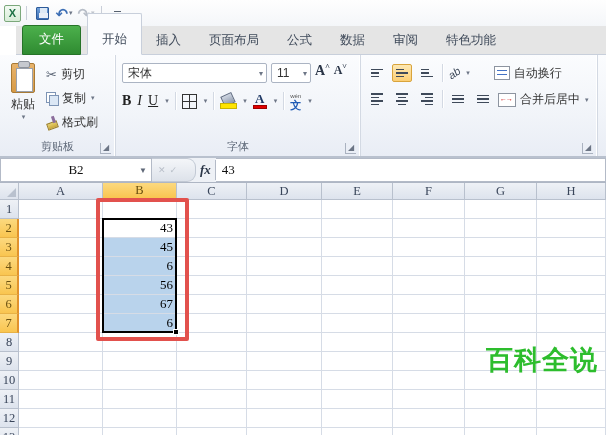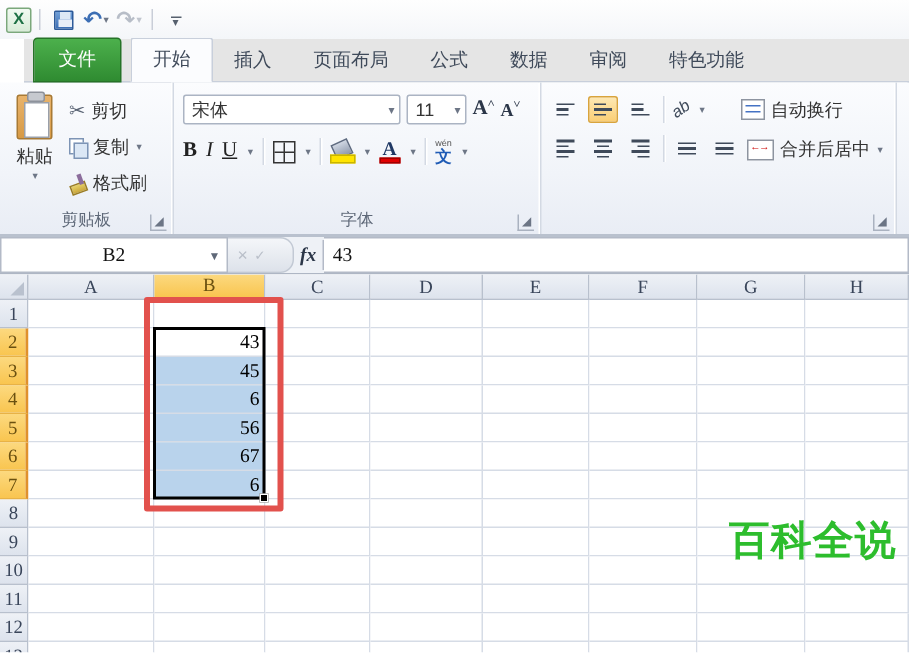--- a/index.html
+++ b/index.html
@@ -21,21 +21,21 @@
   .glyph-undo { color:#3c6eb4; font-size:15px; font-weight:bold; line-height:1; }
   .glyph-redo { color:#b7bdc7; font-size:15px; font-weight:bold; line-height:1; }
   .mini-drop { font-size:7px; color:#6d7686; margin-left:1px; }
   .mini-drop.dis { color:#c0c5cd; }
   .qa-more { display:flex; flex-direction:column; align-items:center; line-height:3px; color:#56606e; font-size:8px; }
   .qa-more .bar { width:7px; height:1px; background:#56606e; margin-bottom:1px; }
 
   
   .tabrow { height:29px; background:#e5e5e5; display:flex; align-items:flex-end; padding-left:6px; position:relative;margin-left:16px; }
   .tabrow::after { content:""; position:absolute; left:0; right:0; bottom:0; height:1px; background:#c8cfdb; }
-  .tab { padding:5px 14px 6px; font-size:12.5px; color:#3f4a5a; position:relative; z-index:1; cursor:default; }
+  .tab { padding:17px 14px 6px; font-size:12.5px; color:#3f4a5a; position:relative; z-index:1; cursor:default; }
   .tab.file { background:linear-gradient(#4cb04c,#2f8b31); color:#fff; border-radius:3px 3px 0 0; border:1px solid #267328; padding:5px 16px 6px; margin-right:6px; }
   .tab.active { background:#fbfcfe; border:1px solid #c8cfdb; border-bottom:1px solid #fbfcfe; border-radius:2px 2px 0 0; z-index:2; }
 
   
   .ribbon { height:103px; background:linear-gradient(#fbfcfe 0%,#f1f4f9 60%,#e9edf5 100%); display:flex; border-bottom:2px solid #b9c1ce; }
   .rgroup { position:relative; height:100%; padding-top:6px; }
   .rgroup + .rgroup { border-left:1px solid #d3d9e3; box-shadow:-1px 0 0 #fff; }
   .rgroup-label { position:absolute; bottom:2px; left:0; right:0; text-align:center; font-size:11px; color:#5e6878; }
   .launcher { position:absolute; bottom:2px; right:4px; width:11px; height:11px; border:1px solid #aab2c0; border-top:none; border-right:none; color:#6c7585; font-size:8px; line-height:9px; text-align:center; cursor:default; }
   .g-clip { width:115px; }
@@ -54,21 +54,21 @@
   .sbtn { display:flex; align-items:center; gap:4px; font-size:12px; color:#333; height:20px; cursor:default; }
   .ic-cut { color:#5a6474; font-size:13px; }
   .ic-copy { width:12px; height:12px; position:relative; }
   .ic-copy::before,.ic-copy::after { content:""; position:absolute; width:8px; height:9px; background:#fff; border:1px solid #7d94b5; }
   .ic-copy::before { left:0; top:0; } .ic-copy::after { left:3px; top:3px; background:#dbe7f5; }
   .ic-brush { width:12px; height:12px; position:relative; }
   .ic-brush::before { content:""; position:absolute; left:1px; top:6px; width:9px; height:5px; background:linear-gradient(#e8d36b,#c9a53a); border:1px solid #9a7d25; transform:rotate(-20deg); }
   .ic-brush::after { content:""; position:absolute; left:6px; top:0px; width:3px; height:7px; background:#8b6d9c; transform:rotate(-20deg); }
 
   
-  .font-row1 { display:flex; align-items:center; gap:4px; padding:2px 6px 0; }
+  .font-row1 { display:flex; gap:4px; padding:2px 6px 0; }
   .combo { background:#fff; border:1px solid #abb4c3; border-radius:2px; height:20px; display:flex; align-items:center; justify-content:space-between; padding:0 3px 0 5px; font-size:12px; }
   .combo .arr { font-size:8px; color:#6d7686; }
   .combo.fname { width:145px; }
   .combo.fsize { width:40px; }
   .font-az { font-family:"Liberation Serif", serif; font-weight:bold; font-size:14px; color:#2b3648; display:flex; align-items:flex-start; cursor:default; }
   .font-az sup { font-size:8px; line-height:8px; }
   .font-row2 { display:flex; align-items:center; gap:6px; padding:9px 6px 0; }
   .fmt { font-family:"Liberation Serif", serif; font-size:14px; color:#222; cursor:default; }
   .fmt.b{font-weight:bold;} .fmt.i{font-style:italic;} .fmt.u{text-decoration:underline;}
   .vsep { width:1px; height:18px; background:#d3d9e3; box-shadow:1px 0 0 #fff; }

